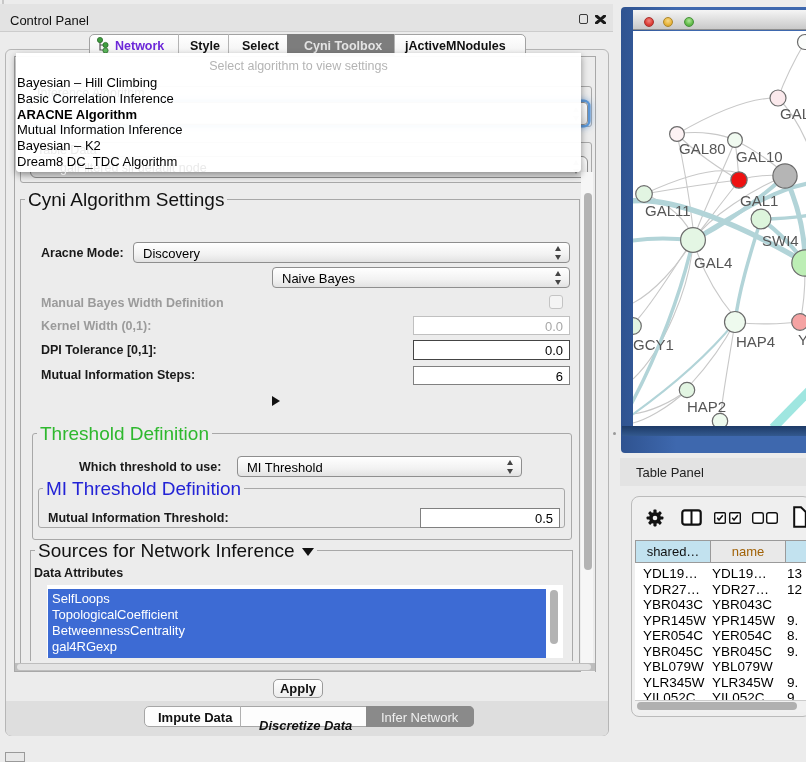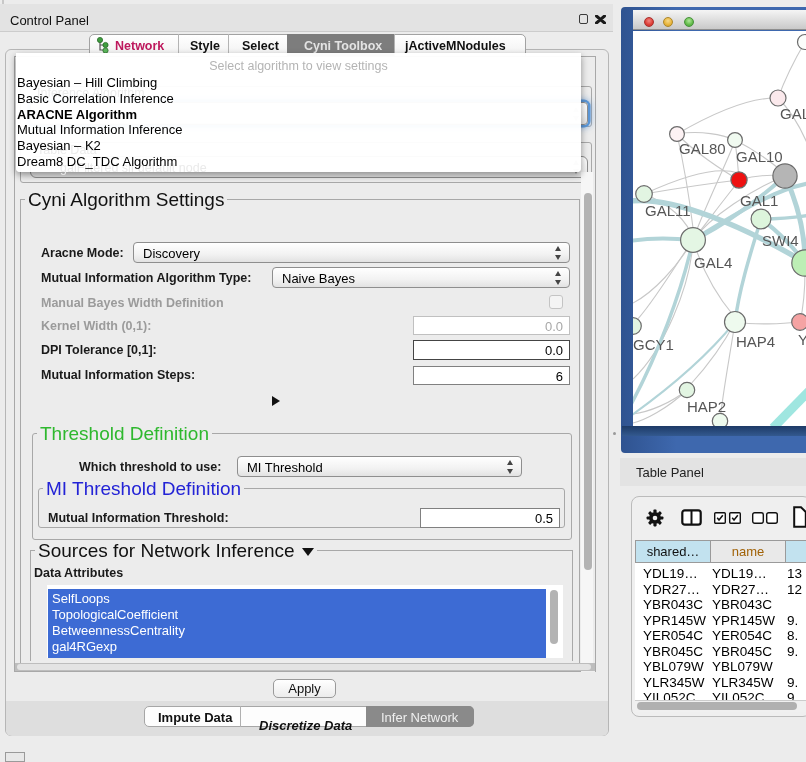--- a/index.html
+++ b/index.html
@@ -51,21 +51,21 @@
     <div class="abs" style="left:89px;top:0;width:1px;height:24px;background:#b4b4b4;"></div>
     <div class="abs" style="left:139px;top:0;width:1px;height:24px;background:#b4b4b4;"></div>
     <div class="abs" style="left:198px;top:0;width:107px;height:24px;background:#7d7d7d;"></div>
     <div class="abs" style="left:305px;top:0;width:1px;height:24px;background:#b4b4b4;"></div>
     <svg class="abs" style="left:8px;top:3px;" width="13" height="16" viewBox="0 0 13 16">
       <path d="M3 4 L3 13 L8 13 M3 8 L7 8" stroke="#555" stroke-width="1.2" fill="none"></path>
       <circle cx="3" cy="3" r="2.6" fill="#3f9e3f" stroke="#2a6b2a" stroke-width="0.8"></circle>
       <circle cx="8.5" cy="8" r="2.6" fill="#3f9e3f" stroke="#2a6b2a" stroke-width="0.8"></circle>
       <circle cx="8.5" cy="13.5" r="2.6" fill="#5cb85c" stroke="#2a6b2a" stroke-width="0.8"></circle>
     </svg>
-    <div class="abs bold" style="left:26px;top:5px;font-size:12.5px;color:#be185d;">Network</div>
+    <div class="abs bold" style="left:26px;top:5px;font-size:12.5px;color:#6d28d9;">Network</div>
     <div class="abs bold" style="left:101px;top:5px;font-size:12.5px;color:#111;">Style</div>
     <div class="abs bold" style="left:153px;top:5px;font-size:12.5px;color:#111;">Select</div>
     <div class="abs bold" style="left:215px;top:5px;font-size:12.5px;color:#e4e4e4;">Cyni Toolbox</div>
     <div class="abs bold" style="left:316px;top:5px;font-size:12.5px;color:#111;">jActiveMNodules</div>
   </div>
 
   <div class="abs" style="left:14px;top:56px;width:582px;height:616px;border:1px solid #a8a8a8;background:#ececec;"></div>
 
   <div class="abs grp" style="left:20px;top:86px;width:572px;height:41px;"></div>
   <div class="combo" style="left:30px;top:102px;width:558px;height:23px;
@@ -92,21 +92,20 @@
   </div>
 
   <div class="lbl" style="left:41px;top:246px;">Aracne Mode:</div>
   <div class="combo" style="left:133px;top:242px;width:437px;height:21px;">
     <div class="ctext">Discovery</div>
     <div class="stepper">
         <div class="up"></div>
         <div class="dn"></div>
       </div>
   </div>
-  <div class="lbl" style="left:41px;top:271px;">Mutual Information Algorithm Type:</div>
   <div class="combo" style="left:272px;top:267px;width:298px;height:21px;">
     <div class="ctext">Naive Bayes</div>
     <div class="stepper">
         <div class="up"></div>
         <div class="dn"></div>
       </div>
   </div>
   <div class="lbl" style="left:41px;top:296px;color:#9b9b9b;">Manual Bayes Width Definition</div>
   <div class="abs" style="left:549px;top:295px;width:14px;height:14px;background:#f4f4f4;
       border:1px solid #c4c4c4;border-radius:3px;"></div>
@@ -152,23 +151,23 @@
   <div class="lbl" style="left:34px;top:566px;">Data Attributes</div>
   <div class="abs" style="left:47px;top:585px;width:516px;height:73px;background:#ffffff;"></div>
   <div class="abs" style="left:48px;top:589px;width:498px;height:69px;background:#3d6bd4;"></div>
   <div class="abs" style="left:52px;top:591px;font-size:13px;color:#fff;line-height:16.1px;">
     SelfLoops<br>TopologicalCoefficient<br>BetweennessCentrality<br>gal4RGexp</div>
   <div class="abs" style="left:550px;top:590px;width:8px;height:54px;background:#b3b3b3;border-radius:4px;"></div>
 
   <div class="abs" style="left:15px;top:663px;width:580px;height:8px;background:#bdbdbd;"></div>
   <div class="abs" style="left:17px;top:664px;width:574px;height:6px;background:#e3e3e3;border-radius:3px;"></div>
 
-  <div class="abs" style="left:273px;top:679px;width:63px;height:19px;border:1px solid #9a9a9a;
+  <div class="abs" style="left:273px;top:679px;width:50px;height:19px;border:1px solid #9a9a9a;
       border-radius:5px;background:linear-gradient(#ffffff,#ececec);
-      text-align:center;font-size:13px;font-weight:normal;color:#111;line-height:18px;">Apply</div>
+      text-align:center;font-size:13px;font-weight:bold;color:#111;line-height:18px;">Apply</div>
 
   <div class="abs" style="left:6px;top:701px;width:602px;height:35px;background:#dedede;border-radius:0 0 6px 6px;"></div>
   <div class="abs" style="left:144px;top:706px;width:330px;height:21px;background:#fdfdfd;
       border:1px solid #a6a6a6;border-radius:5px;"></div>
   <div class="abs" style="left:240px;top:706px;width:1px;height:21px;background:#b0b0b0;"></div>
   <div class="abs" style="left:366px;top:706px;width:108px;height:21px;background:#8a8a8a;border-radius:0 5px 5px 0;"></div>
   <div class="abs" style="left:158px;top:710px;font-size:13px;font-weight:bold;color:#111;">Impute Data</div>
   <div class="abs" style="left:259px;top:718px;font-size:13px;font-weight:bold;color:#111;font-style:italic;">Discretize Data</div>
   <div class="abs" style="left:381px;top:710px;font-size:13px;color:#efefef;">Infer Network</div>
 

